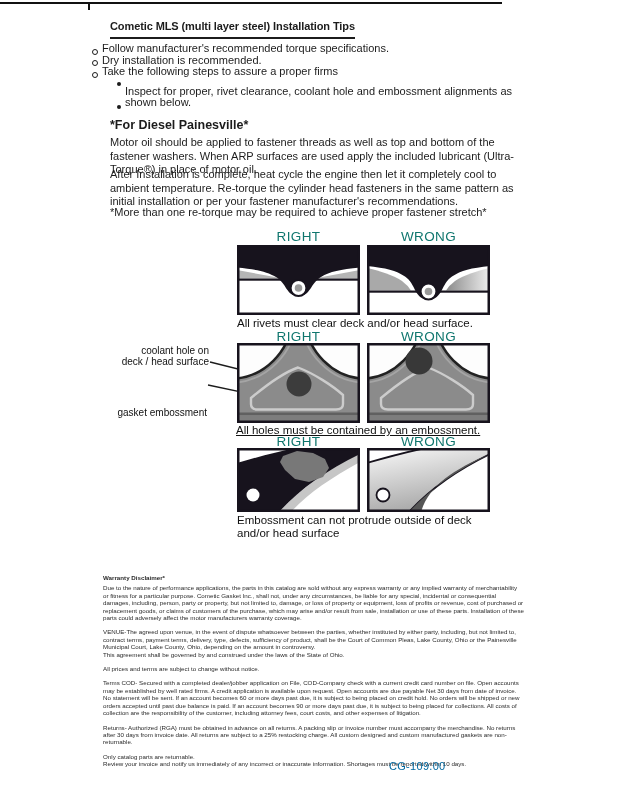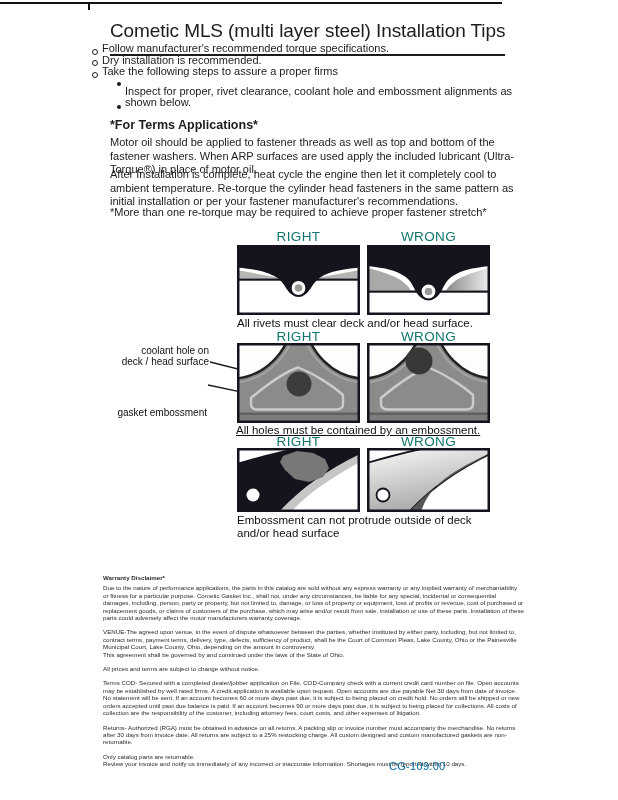--- a/index.html
+++ b/index.html
@@ -6,22 +6,22 @@
   body{
     width:618px;height:800px;background:#ffffff;position:relative;overflow:hidden;
     font-family:"Liberation Sans","DejaVu Sans",sans-serif;color:#1c1c1c;
     -webkit-font-smoothing:antialiased;
   }
   .abs{position:absolute;}
   
   .top-line{left:0;top:2px;width:502px;height:2px;background:#111;}
   .top-tick{left:88px;top:2px;width:2px;height:8px;background:#111;}
   
-  .doc-title{left:110px;top:20px;font-size:19px;font-weight:normal;letter-spacing:-0.1px;
-    border-bottom:2px solid #1c1c1c;padding-bottom:12px;display:inline-block;}
+  .doc-title{left:110px;top:20px;font-size:11px;font-weight:bold;letter-spacing:-0.1px;
+    border-bottom:2px solid #1c1c1c;padding-bottom:5px;display:inline-block;}
   
   .tips{left:92px;top:43px;width:440px;font-size:11px;line-height:11.7px;}
   .tip-row{display:flex;align-items:flex-end;}
   .b-open{width:4px;height:4px;border:1px solid #1c1c1c;border-radius:50%;margin:3px 4px 0 0;flex:0 0 auto;}
   .sub{margin-left:25px;}
   .b-fill{width:4px;height:4px;background:#1c1c1c;border-radius:50%;margin:3.5px 4px 0 0;flex:0 0 auto;}
   
   .diesel-h{left:110px;top:118px;font-size:12.5px;font-weight:bold;}
   .para{left:110px;width:420px;font-size:11px;line-height:13.6px;}
   .p1{top:136px;} .p2{top:168px;} .p3{top:206px;}
@@ -60,21 +60,21 @@
   </div>
   <div class="tip-row sub">
     <span class="b-fill"></span>
   </div>
   <div class="tip-row sub">
     <span class="b-fill"></span>
     <span>Inspect for proper, rivet clearance, coolant hole and embossment alignments as shown below.</span>
   </div>
 </div>
 
-<div class="abs diesel-h">*For Terms Applications*</div>
+<div class="abs diesel-h">*For Diesel Painesville*</div>
 <div class="abs para p1">Motor oil should be applied to fastener threads as well as top and bottom of the fastener washers. When ARP surfaces are used apply the included lubricant (Ultra-Torque®) in place of motor oil.</div>
 <div class="abs para p2">After Installation is complete, heat cycle the engine then let it completely cool to ambient temperature. Re-torque the cylinder head fasteners in the same pattern as initial installation or per your fastener manufacturer's recommendations.</div>
 <div class="abs para p3">*More than one re-torque may be required to achieve proper fastener stretch*</div>
 
 <div class="abs dlabel" style="left:237px;top:229px;">RIGHT</div>
 <div class="abs dlabel" style="left:367px;top:229px;">WRONG</div>
 
 <svg class="abs dbox" style="left:237px;top:245px;" width="123" height="70" viewBox="0 0 123 70">
   <rect width="123" height="70" fill="#ffffff"></rect>
   <polygon points="0,25 46,33.5 0,33.5" fill="#b5b5b5"></polygon>

